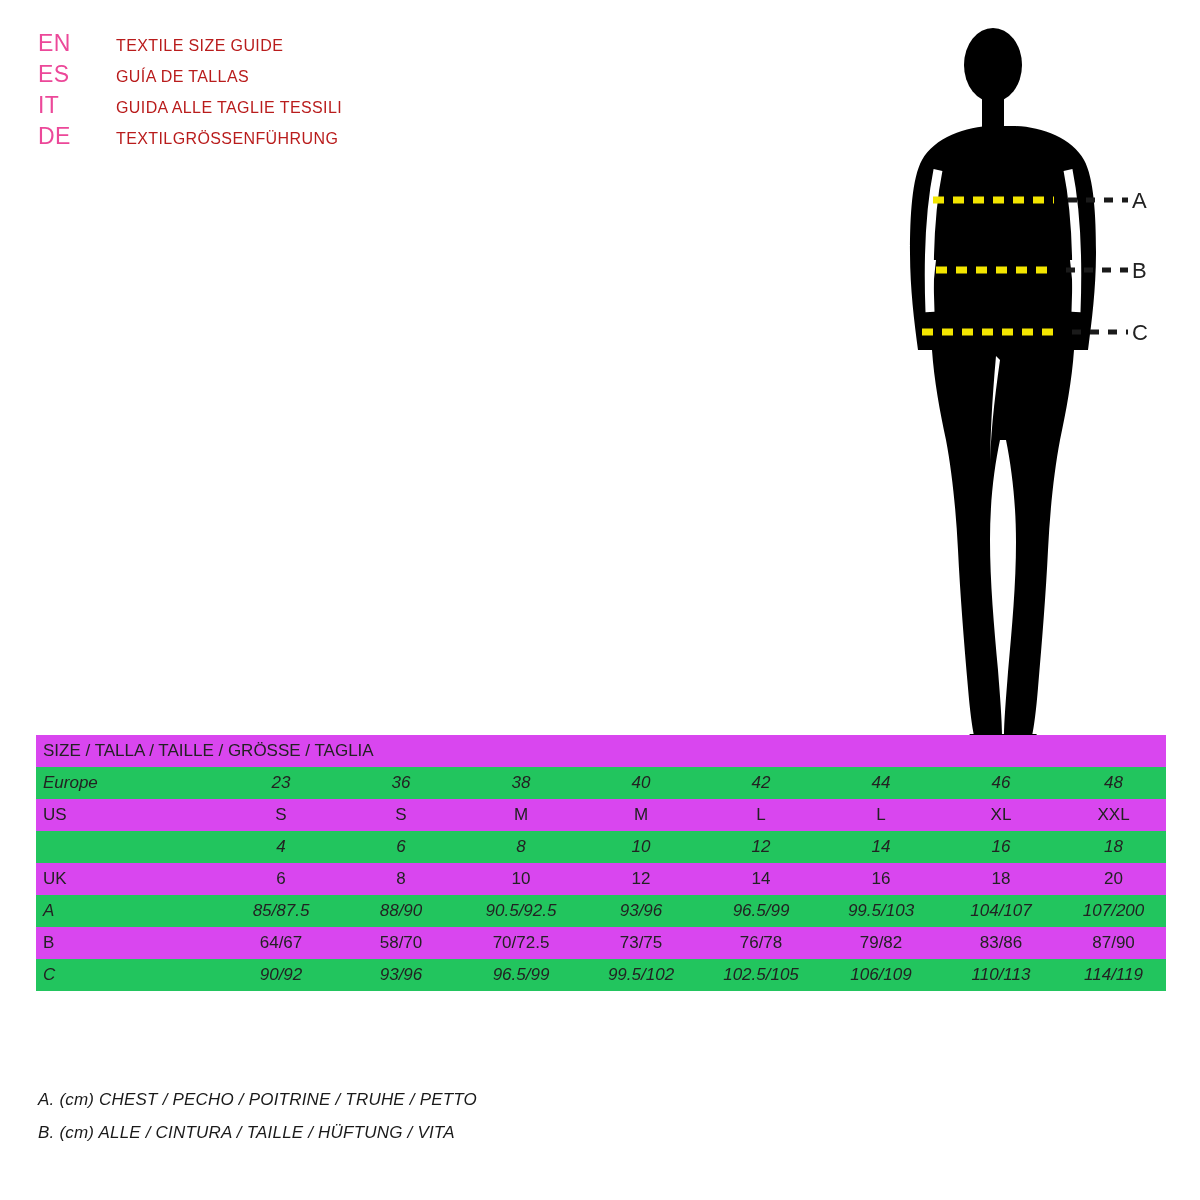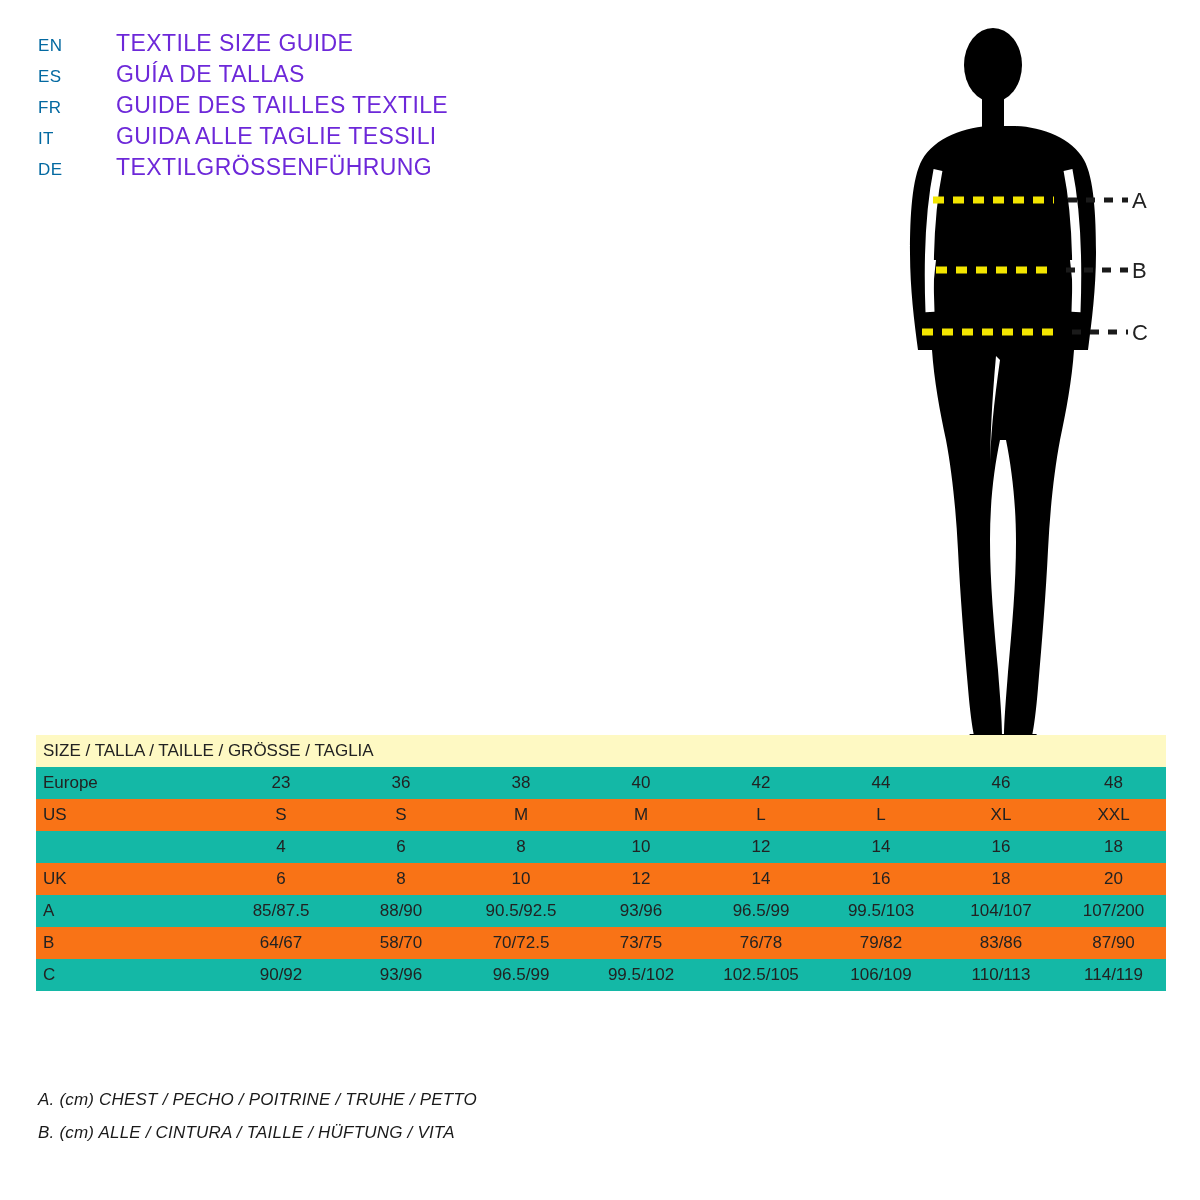--- a/index.html
+++ b/index.html
@@ -24,28 +24,28 @@
     width: 560px;
   }
   .title-row {
     display: flex;
     align-items: baseline;
     margin-bottom: 4px;
   }
   .title-lang {
     width: 78px;
     flex: 0 0 78px;
-    font-size: 17px;
-    letter-spacing: .4px;
-    color: #0369a1;
-  }
-  .title-text {
     font-size: 23px;
     letter-spacing: .4px;
-    color: #6d28d9;
+    color: #ec4899;
+  }
+  .title-text {
+    font-size: 16px;
+    letter-spacing: .4px;
+    color: #b91c1c;
     white-space: nowrap;
   }
 
   
   #figure-area {
     position: absolute;
     left: 860px;
     top: 20px;
     width: 330px;
     height: 740px;
@@ -83,27 +83,27 @@
     padding: 6px 0 6px 0;
     text-align: center;
     border: none;
   }
   th.rowhead, td.rowhead {
     text-align: left;
     padding-left: 7px;
     width: 185px;
   }
   tr.head-row th {
-    background: #fef9c3;
+    background: #d946ef;
     text-align: left;
     padding-left: 7px;
     font-size: 17px;
   }
-  tr.shade td { background: #f97316; }
-  tr.plain td { background: #14b8a6; }
+  tr.shade td { background: #d946ef; }
+  tr.plain td { background: #22c55e; font-style: italic; }
 
   
   #legend {
     position: absolute;
     left: 38px;
     top: 1090px;
     width: 700px;
   }
   .legend-line {
     font-size: 17px;
@@ -117,24 +117,20 @@
 <body>
 
 <div id="title-block">
   <div class="title-row">
     <div class="title-lang">EN</div>
     <div class="title-text">TEXTILE SIZE GUIDE</div>
   </div>
   <div class="title-row">
     <div class="title-lang">ES</div>
     <div class="title-text">GUÍA DE TALLAS</div>
-  </div>
-  <div class="title-row">
-    <div class="title-lang">FR</div>
-    <div class="title-text">GUIDE DES TAILLES TEXTILE</div>
   </div>
   <div class="title-row">
     <div class="title-lang">IT</div>
     <div class="title-text">GUIDA ALLE TAGLIE TESSILI</div>
   </div>
   <div class="title-row">
     <div class="title-lang">DE</div>
     <div class="title-text">TEXTILGRÖSSENFÜHRUNG</div>
   </div>
 </div>

